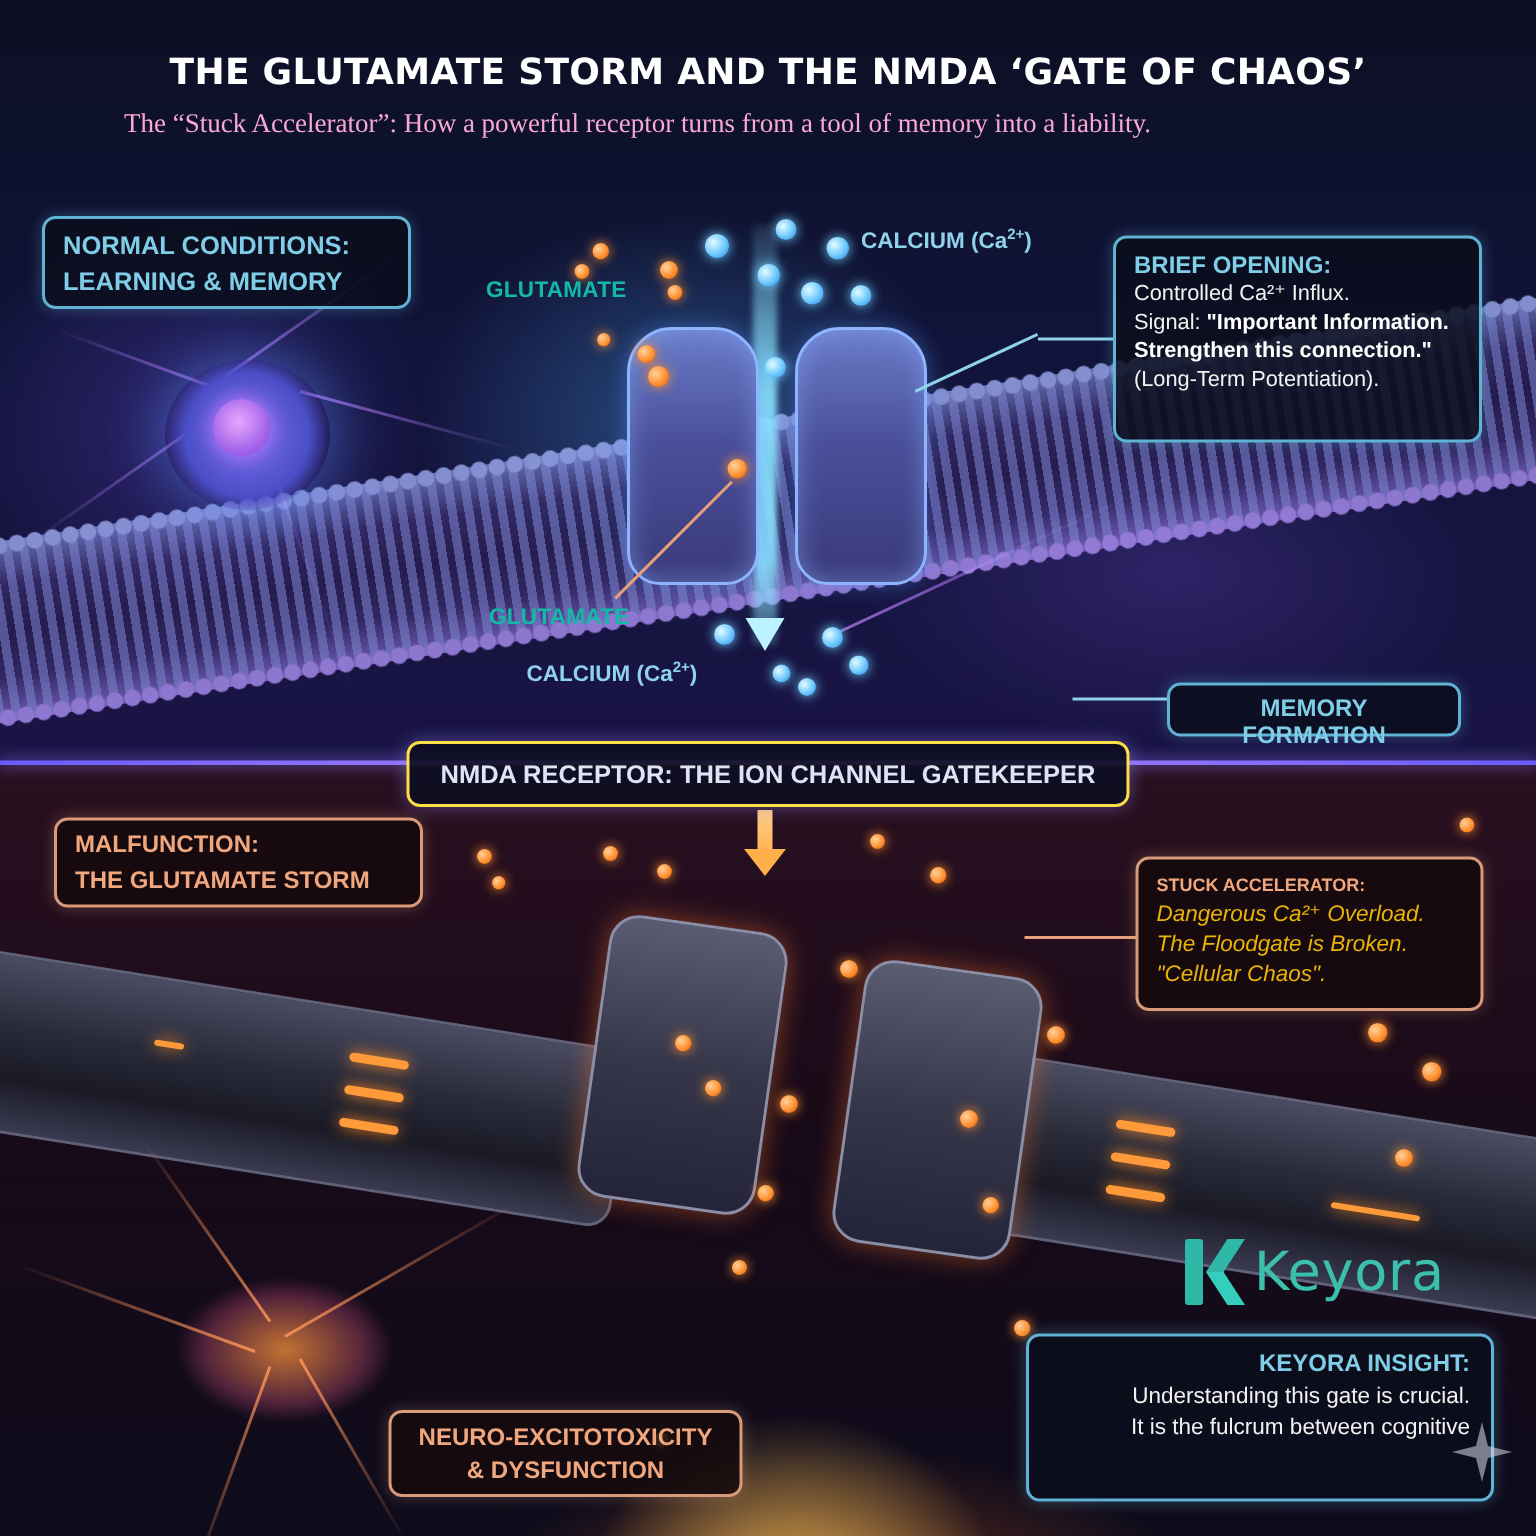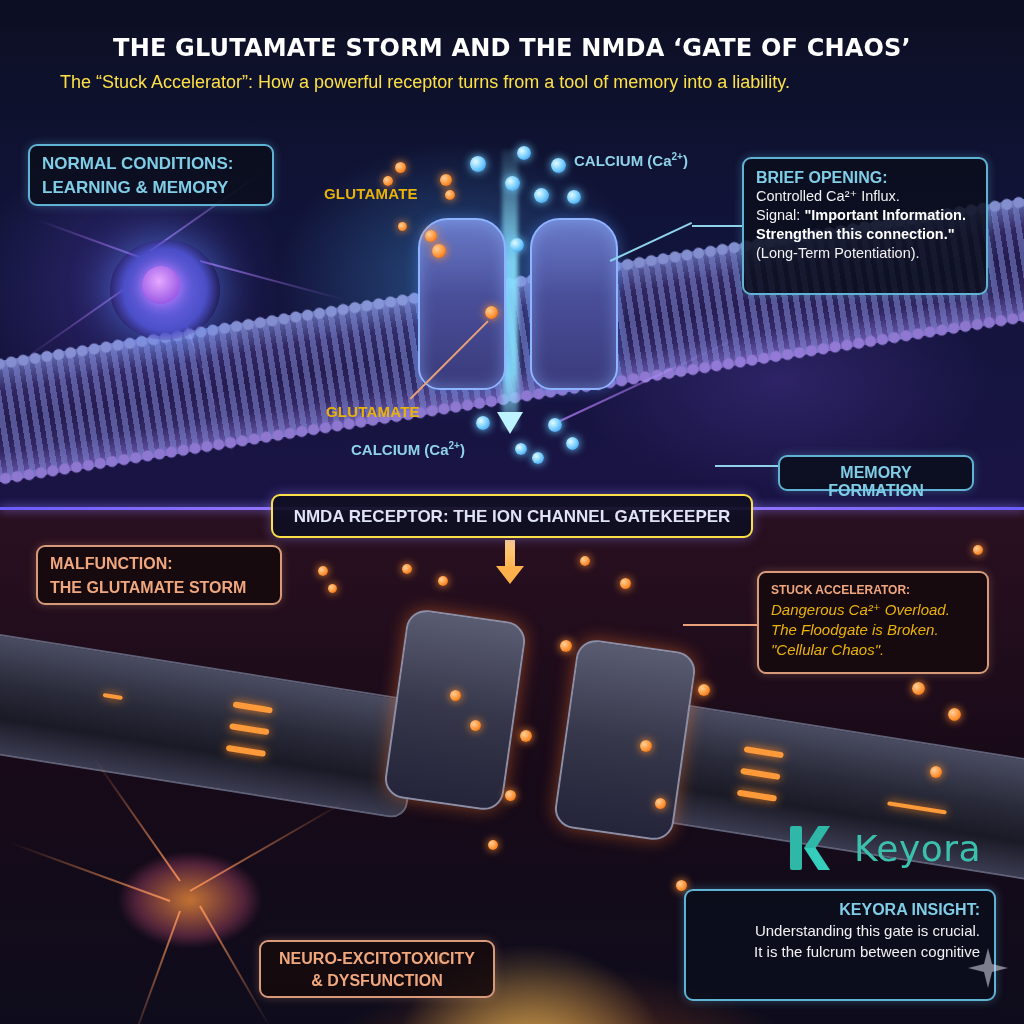--- a/index.html
+++ b/index.html
@@ -114,21 +114,21 @@
   .dendrite { position: absolute; height: 2px; background: linear-gradient(90deg, rgba(170,120,240,0.8), rgba(170,120,240,0)); transform-origin: left center; }
   .dendrite.warm { background: linear-gradient(90deg, rgba(255,150,90,0.85), rgba(190,110,200,0)); }
 
   
   .title {
     position: absolute; left: 0; top: 34px; width: 1024px; text-align: center;
     font-family: "DejaVu Sans", sans-serif; font-weight: 700; font-size: 24px; letter-spacing: 0.2px; color: #fff;
   }
   .subtitle {
     position: absolute; left: 0; top: 72px; width: 850px; text-align: center;
-    font-size: 18px; color: #fde047;
+    font-size: 18px; color: #f9a8d4; font-family: Liberation Serif, serif;
   }
 
   
   .box { position: absolute; border-radius: 9px; background: rgba(10,14,28,0.85); }
   .box.cool { border: 2px solid #5fb3d4; box-shadow: 0 0 10px rgba(95,179,212,0.35); }
   .box.warm { border: 2px solid #d89a78; box-shadow: 0 0 10px rgba(216,154,120,0.3); background: rgba(22,10,12,0.88); }
   .box.violet { border: 2px solid #fde047; background: rgba(14,14,34,0.92); box-shadow: 0 0 12px rgba(138,123,230,0.5); }
 
   .h-cool { color: #7fcde6; font-weight: 700; }
   .h-warm { color: #f0a77e; font-weight: 700; }
@@ -139,37 +139,37 @@
   .brief-box b { font-weight: 700; color: #fff; }
   .memory-box { left: 778px; top: 455px; width: 196px; height: 36px; padding: 7px 12px; font-size: 16px; text-align: center; }
   .nmda-box { left: 271px; top: 494px; width: 482px; height: 44px; padding: 11px 12px; text-align: center; font-size: 17px; font-weight: 700; color: #dfe3f4; }
   .malfunction-box { left: 36px; top: 545px; width: 246px; height: 60px; padding: 5px 12px; font-size: 16px; line-height: 24px; }
   .stuck-box { left: 757px; top: 571px; width: 232px; height: 103px; padding: 7px 12px; font-size: 15px; line-height: 20px; }
   .stuck-box .body { color: #eab308; font-style: italic; }
   .insight-box { left: 684px; top: 889px; width: 312px; height: 112px; padding: 8px 14px; text-align: right; font-size: 15px; line-height: 21px; }
   .insight-box .body { color: #f2f2f2; }
   .neuro-box { left: 259px; top: 940px; width: 236px; height: 58px; padding: 6px 10px; text-align: center; font-size: 16px; line-height: 22px; }
 
-  .label-glut { position: absolute; color: #eab308; font-weight: 700; font-size: 15px; letter-spacing: 0.2px; }
+  .label-glut { position: absolute; color: #14b8a6; font-weight: 700; font-size: 15px; letter-spacing: 0.2px; }
   .label-ca { position: absolute; color: #8fd3ea; font-weight: 700; font-size: 15px; }
   .label-ca sup { font-size: 10px; }
 
   .leader { position: absolute; height: 1.5px; background: #8fd3ea; transform-origin: left center; }
   .leader.warm { background: #e8a07a; }
 
   .vertical-arrow {
     position: absolute; left: 505px; top: 540px; width: 10px; height: 30px;
     background: linear-gradient(180deg, #ffd08a, #ffb04a);
   }
   .vertical-arrow-head {
     position: absolute; left: 496px; top: 566px; width: 0; height: 0;
     border-left: 14px solid transparent; border-right: 14px solid transparent; border-top: 18px solid #ffb04a;
   }
 
-  .logo { position: absolute; left: 790px; top: 826px; display: flex; align-items: center; gap: 24px; }
+  .logo { position: absolute; left: 790px; top: 826px; display: flex; align-items: center; gap: 6px; }
   .logo-mark { width: 40px; height: 44px; position: relative; }
   .logo-mark .bar { position: absolute; left: 0; top: 0; width: 12px; height: 44px; background: #2fb7a8; border-radius: 2px; }
   .logo-mark .arm1 { position: absolute; left: 14px; top: 0; width: 26px; height: 22px; background: #2fb7a8; clip-path: polygon(55% 0, 100% 0, 45% 100%, 0 100%); }
   .logo-mark .arm2 { position: absolute; left: 14px; top: 22px; width: 26px; height: 22px; background: #35cdbb; clip-path: polygon(0 0, 45% 0, 100% 100%, 55% 100%); }
   .logo-text { font-family: "DejaVu Sans", sans-serif; font-size: 36px; color: #3cc0ae; font-weight: 400; letter-spacing: 0.5px; }
 
   .sparkle { position: absolute; left: 968px; top: 948px; width: 40px; height: 40px; background: rgba(220,220,235,0.55);
     clip-path: polygon(50% 0, 60% 40%, 100% 50%, 60% 60%, 50% 100%, 40% 60%, 0 50%, 40% 40%); }
 </style>
 </head>

